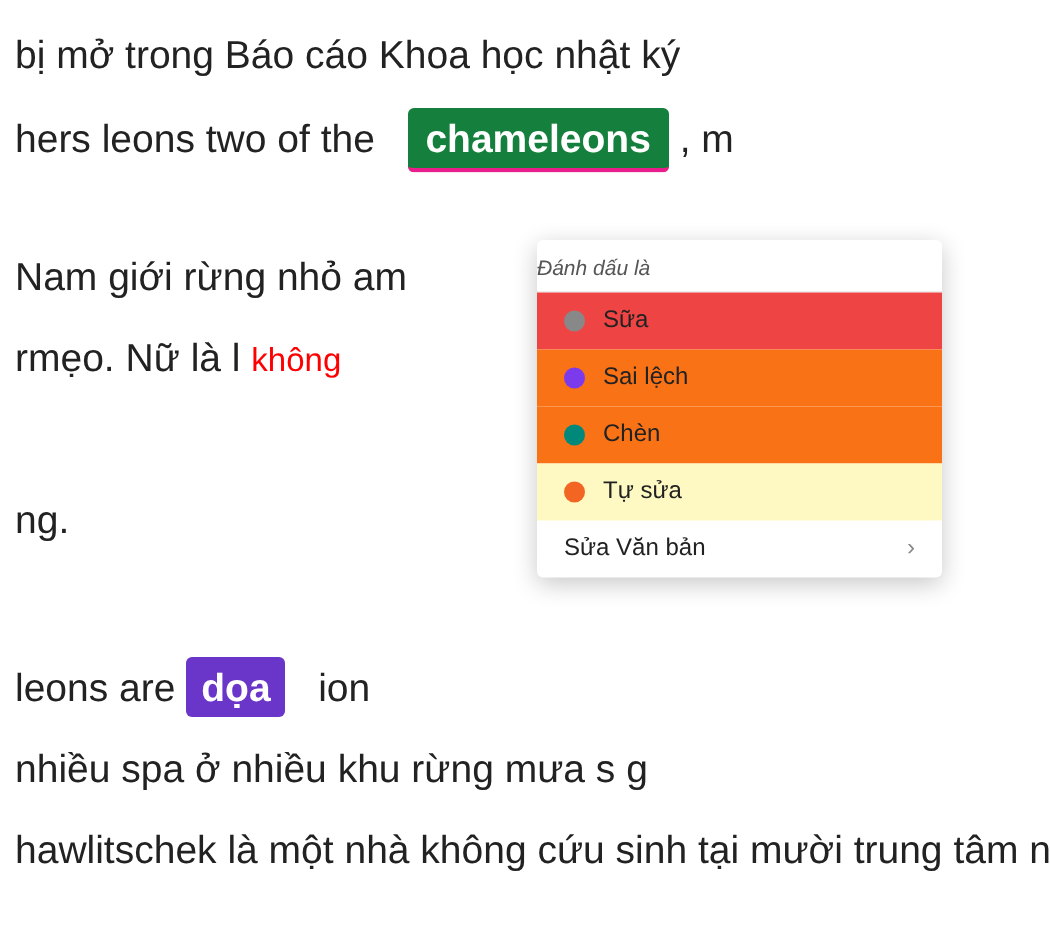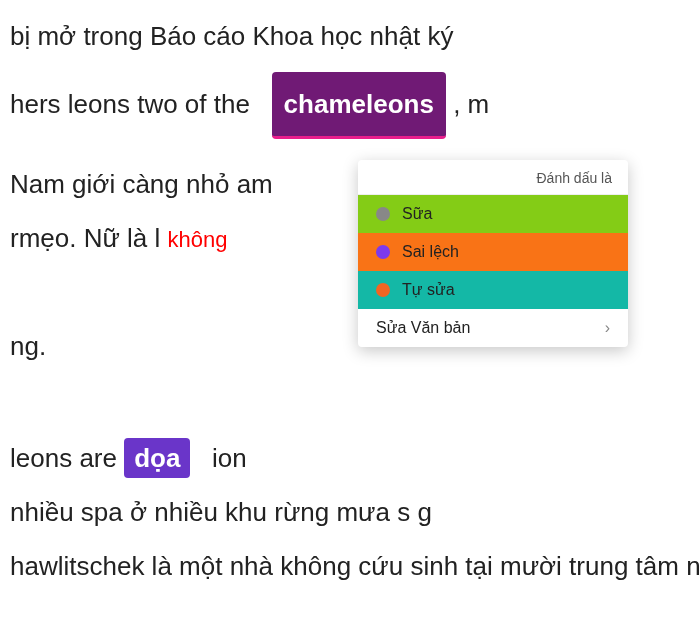--- a/index.html
+++ b/index.html
@@ -22,23 +22,23 @@
 
     .text-line {
       font-size: 26px;
       color: #222;
       padding: 6px 10px;
       white-space: nowrap;
       line-height: 1.4;
     }
 
     .highlight-orange {
-      background-color: #701a75;
+      background-color: #15803d;
       color: #fff;
-      padding: 14px 12px;
+      padding: 2px 12px;
       border-radius: 4px;
       display: inline-block;
       font-weight: bold;
     }
 
     .highlight-purple {
       background-color: #6a35c9;
       color: #fff;
       padding: 2px 10px;
       border-radius: 4px;
@@ -63,43 +63,44 @@
       left: 358px;
       width: 270px;
       background: #fff;
       border-radius: 4px;
       box-shadow: 0 4px 16px rgba(0,0,0,0.22);
       z-index: 100;
       overflow: hidden;
     }
 
     .dropdown-header {
-      text-align: right;
+      text-align: left;
       font-size: 14px;
       color: #555;
       padding: 10px 16px 8px 0;
       border-bottom: 1px solid #eee;
+      font-style: italic;
     }
 
     .dropdown-item {
       display: flex;
       align-items: center;
       padding: 10px 18px;
       font-size: 16px;
       color: #222;
       cursor: pointer;
       background: #f97316;
     }
 
     .dropdown-item.selected {
-      background: #84cc16;
+      background: #ef4444;
     }
 
     .dropdown-item.active-item {
-      background: #14b8a6;
+      background: #fef9c3;
     }
 
     .dot {
       width: 14px;
       height: 14px;
       border-radius: 50%;
       margin-right: 12px;
       flex-shrink: 0;
     }
 
@@ -147,21 +148,21 @@
   <div class="text-line line2">
     <span>hers leons two of the</span>
     &nbsp;
     <span class="highlight-orange underline-pink">
       <span>chameleons</span>
     </span>
     <span>, m</span>
   </div>
 
   <div class="text-line line3">
-    <span>Nam giới càng nhỏ</span>
+    <span>Nam giới rừng nhỏ</span>
     <span>am</span>
   </div>
 
   <div class="text-line line5">
     <span>ng.</span>
   </div>
 
   <div class="text-line line4">
     <span>rmẹo. Nữ là l</span>
     <span class="text-red">không</span>
@@ -193,20 +194,24 @@
       <span class="dot dot-gray"></span>
       <span>Sữa</span>
     </div>
 
     <div class="dropdown-item">
       <span class="dot dot-purple"></span>
       <span>Sai lệch</span>
     </div>
 
 
+    <div class="dropdown-item">
+      <span class="dot dot-teal"></span>
+      <span>Chèn</span>
+    </div>
 
 
     <div class="dropdown-item active-item">
       <span class="dot dot-orange"></span>
       <span>Tự sửa</span>
     </div>
 
     <div class="dropdown-item-arrow">
       <span>Sửa Văn bản</span>
       <span class="arrow-right">›</span>

